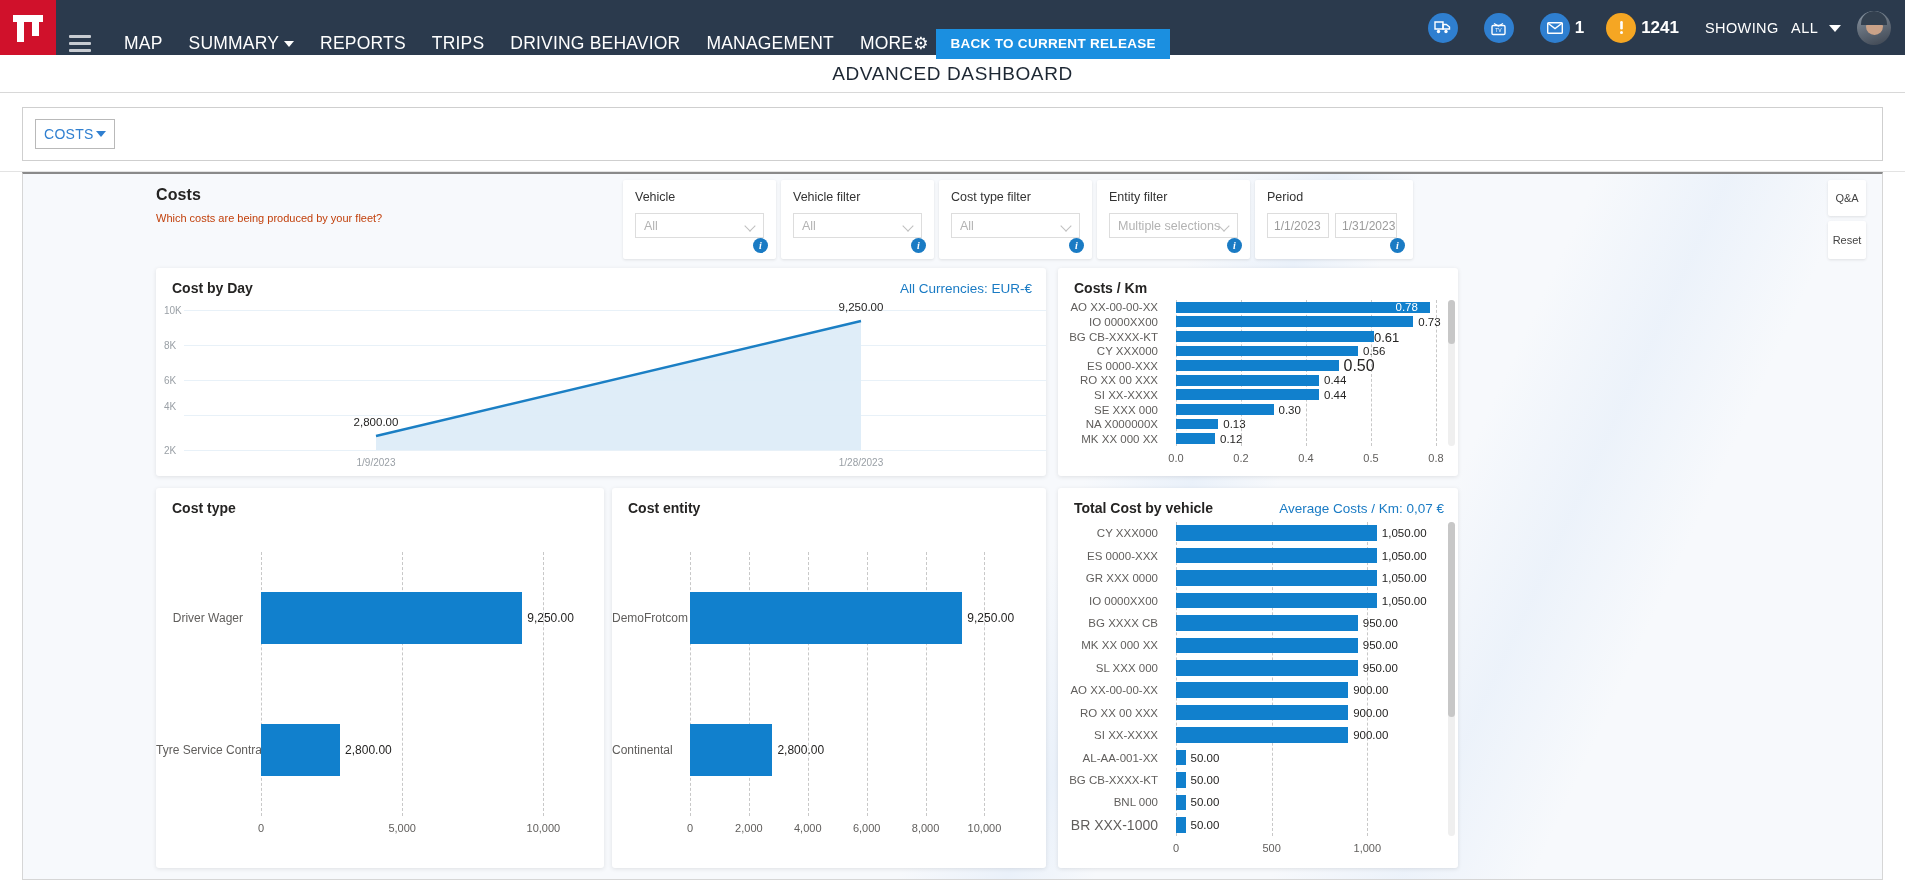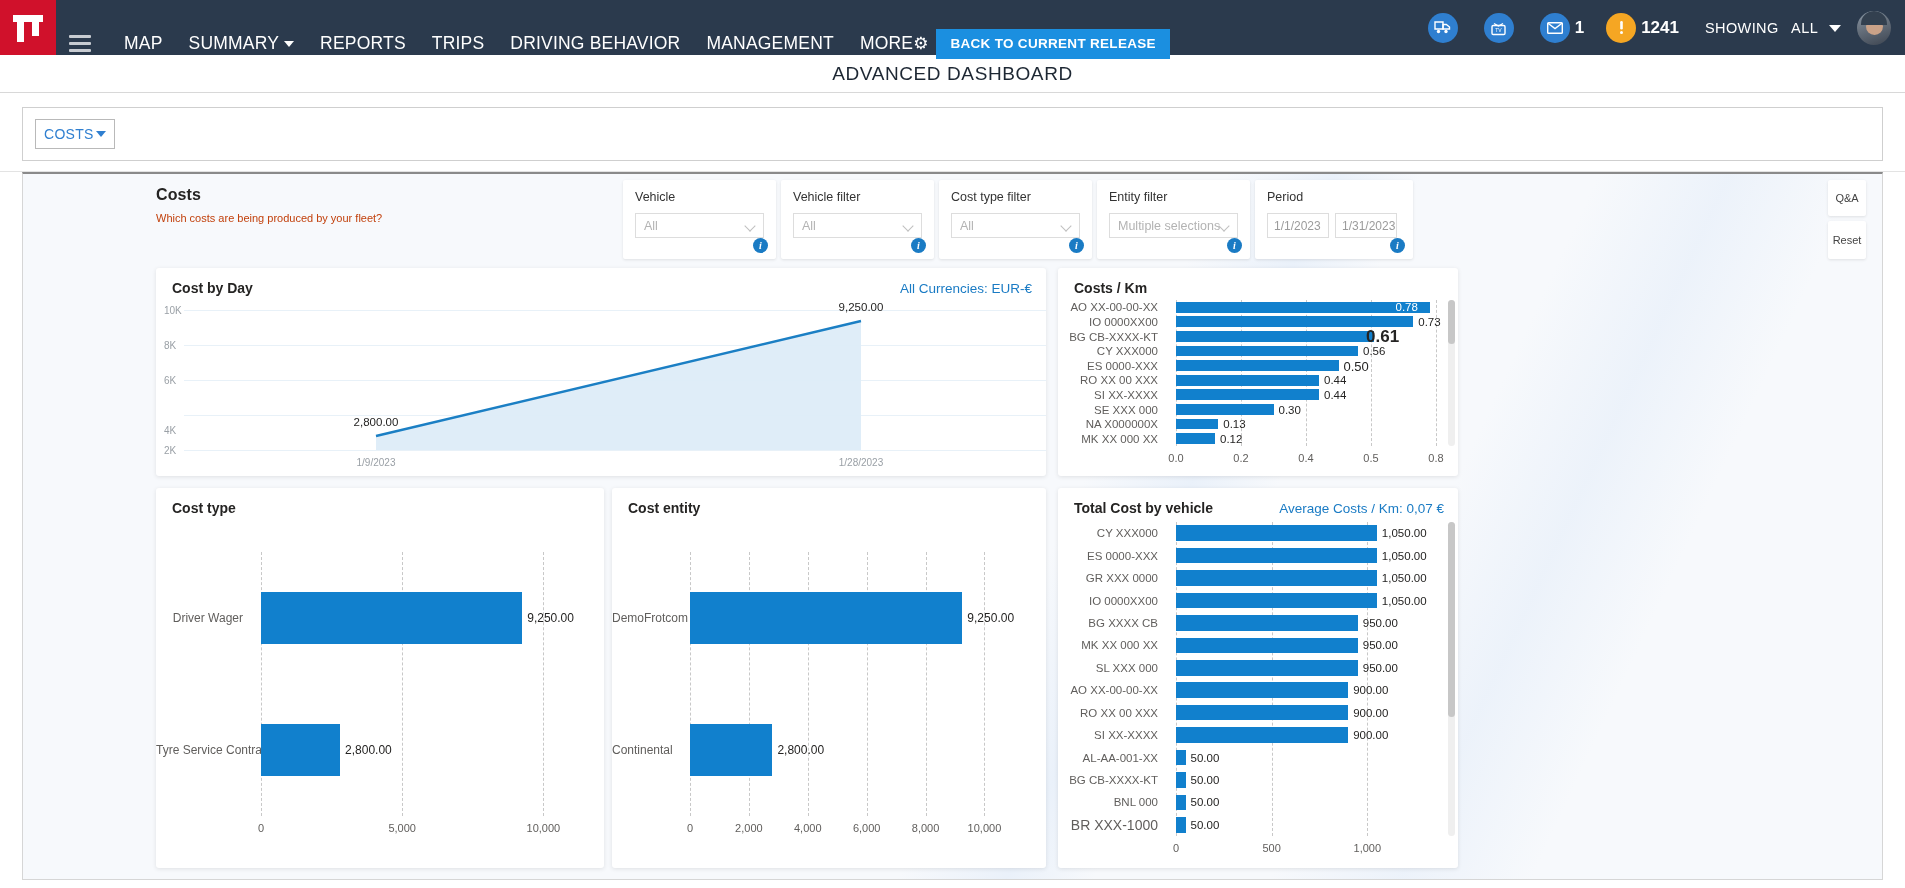--- a/index.html
+++ b/index.html
@@ -328,21 +328,21 @@
 
       <div class="gridline-h" style="top:14px; left:28px;"></div>
       <div class="gridline-h" style="top:49px; left:28px;"></div>
       <div class="gridline-h" style="top:84px; left:28px;"></div>
       <div class="gridline-h" style="top:119px; left:28px;"></div>
       <div class="gridline-h" style="top:154px; left:28px;"></div>
 
       <div class="lc-ylabel" style="top:14px;">10K</div>
       <div class="lc-ylabel" style="top:49px;">8K</div>
       <div class="lc-ylabel" style="top:84px;">6K</div>
-      <div class="lc-ylabel" style="top:134px;text-align:right;">4K</div>
+      <div class="lc-ylabel" style="top:110px;text-align:right;">4K</div>
       <div class="lc-ylabel" style="top:154px;">2K</div>
 
       <svg width="890" height="174" style="position:absolute;left:0;top:0">
         <polygon points="220,140 705,25 705,154 220,154" fill="#ddecf8" opacity="0.95"></polygon>
         <polyline points="220,140 705,25" fill="none" stroke="#1b7fc4" stroke-width="2.4"></polyline>
       </svg>
 
       <div class="lc-dlabel" style="left:220px; top:120px;">2,800.00</div>
       <div class="lc-dlabel" style="left:705px; top:5px;">9,250.00</div>
 
@@ -367,27 +367,27 @@
           <div class="axisline" style="left: 378px; top: 4px; height: 146px;"></div>
           <div class="axistick" style="left: 378px; top: 156px;">0.8</div>
           <div class="hbname" style="position: absolute; left: 0px; width: 109px; top: 11.3px; transform: translateY(-50%); font-size: 11.5px;">AO XX-00-00-XX</div>
           <div class="hbfill" style="position: absolute; left: 118px; top: 5.898px; width: 253.5px; height: 10.804px;"></div>
           <div class="hbval onbar" style="left: 337.5px; top: 11.3px; font-size: 11.5px;">0.78</div>
           <div class="hbname" style="position: absolute; left: 0px; width: 109px; top: 25.9px; transform: translateY(-50%); font-size: 11.5px;">IO 0000XX00</div>
           <div class="hbfill" style="position: absolute; left: 118px; top: 20.498px; width: 237.25px; height: 10.804px;"></div>
           <div class="hbval" style="left: 360.25px; top: 25.9px; font-size: 11.5px;">0.73</div>
           <div class="hbname" style="position: absolute; left: 0px; width: 109px; top: 40.5px; transform: translateY(-50%); font-size: 11.5px;">BG CB-XXXX-KT</div>
           <div class="hbfill" style="position: absolute; left: 118px; top: 35.098px; width: 198.25px; height: 10.804px;"></div>
-          <div class="hbval" style="left: 308px; top: 40.5px; font-size: 17px; font-weight: bold;">0.61</div>
+          <div class="hbval" style="left: 316px; top: 40.5px; font-size: 13px;">0.61</div>
           <div class="hbname" style="position: absolute; left: 0px; width: 109px; top: 55.1px; transform: translateY(-50%); font-size: 11.5px;">CY XXX000</div>
           <div class="hbfill" style="position: absolute; left: 118px; top: 49.698px; width: 182px; height: 10.804px;"></div>
           <div class="hbval" style="left: 305px; top: 55.1px; font-size: 11.5px;">0.56</div>
           <div class="hbname" style="position: absolute; left: 0px; width: 109px; top: 69.7px; transform: translateY(-50%); font-size: 11.5px;">ES 0000-XXX</div>
           <div class="hbfill" style="position: absolute; left: 118px; top: 64.298px; width: 162.5px; height: 10.804px;"></div>
-          <div class="hbval" style="left: 285.5px; top: 69.7px; font-size: 13px;">0.50</div>
+          <div class="hbval" style="left: 285.5px; top: 69.7px; font-size: 16px;">0.50</div>
           <div class="hbname" style="position: absolute; left: 0px; width: 109px; top: 84.3px; transform: translateY(-50%); font-size: 11.5px;">RO XX 00 XXX</div>
           <div class="hbfill" style="position: absolute; left: 118px; top: 78.898px; width: 143px; height: 10.804px;"></div>
           <div class="hbval" style="left: 266px; top: 84.3px; font-size: 11.5px;">0.44</div>
           <div class="hbname" style="position: absolute; left: 0px; width: 109px; top: 98.9px; transform: translateY(-50%); font-size: 11.5px;">SI XX-XXXX</div>
           <div class="hbfill" style="position: absolute; left: 118px; top: 93.498px; width: 143px; height: 10.804px;"></div>
           <div class="hbval" style="left: 266px; top: 98.9px; font-size: 11.5px;">0.44</div>
           <div class="hbname" style="position: absolute; left: 0px; width: 109px; top: 113.5px; transform: translateY(-50%); font-size: 11.5px;">SE XXX 000</div>
           <div class="hbfill" style="position: absolute; left: 118px; top: 108.098px; width: 97.5px; height: 10.804px;"></div>
           <div class="hbval" style="left: 220.5px; top: 113.5px; font-size: 11.5px;">0.30</div>
           <div class="hbname" style="position: absolute; left: 0px; width: 109px; top: 128.1px; transform: translateY(-50%); font-size: 11.5px;">NA X000000X</div>

